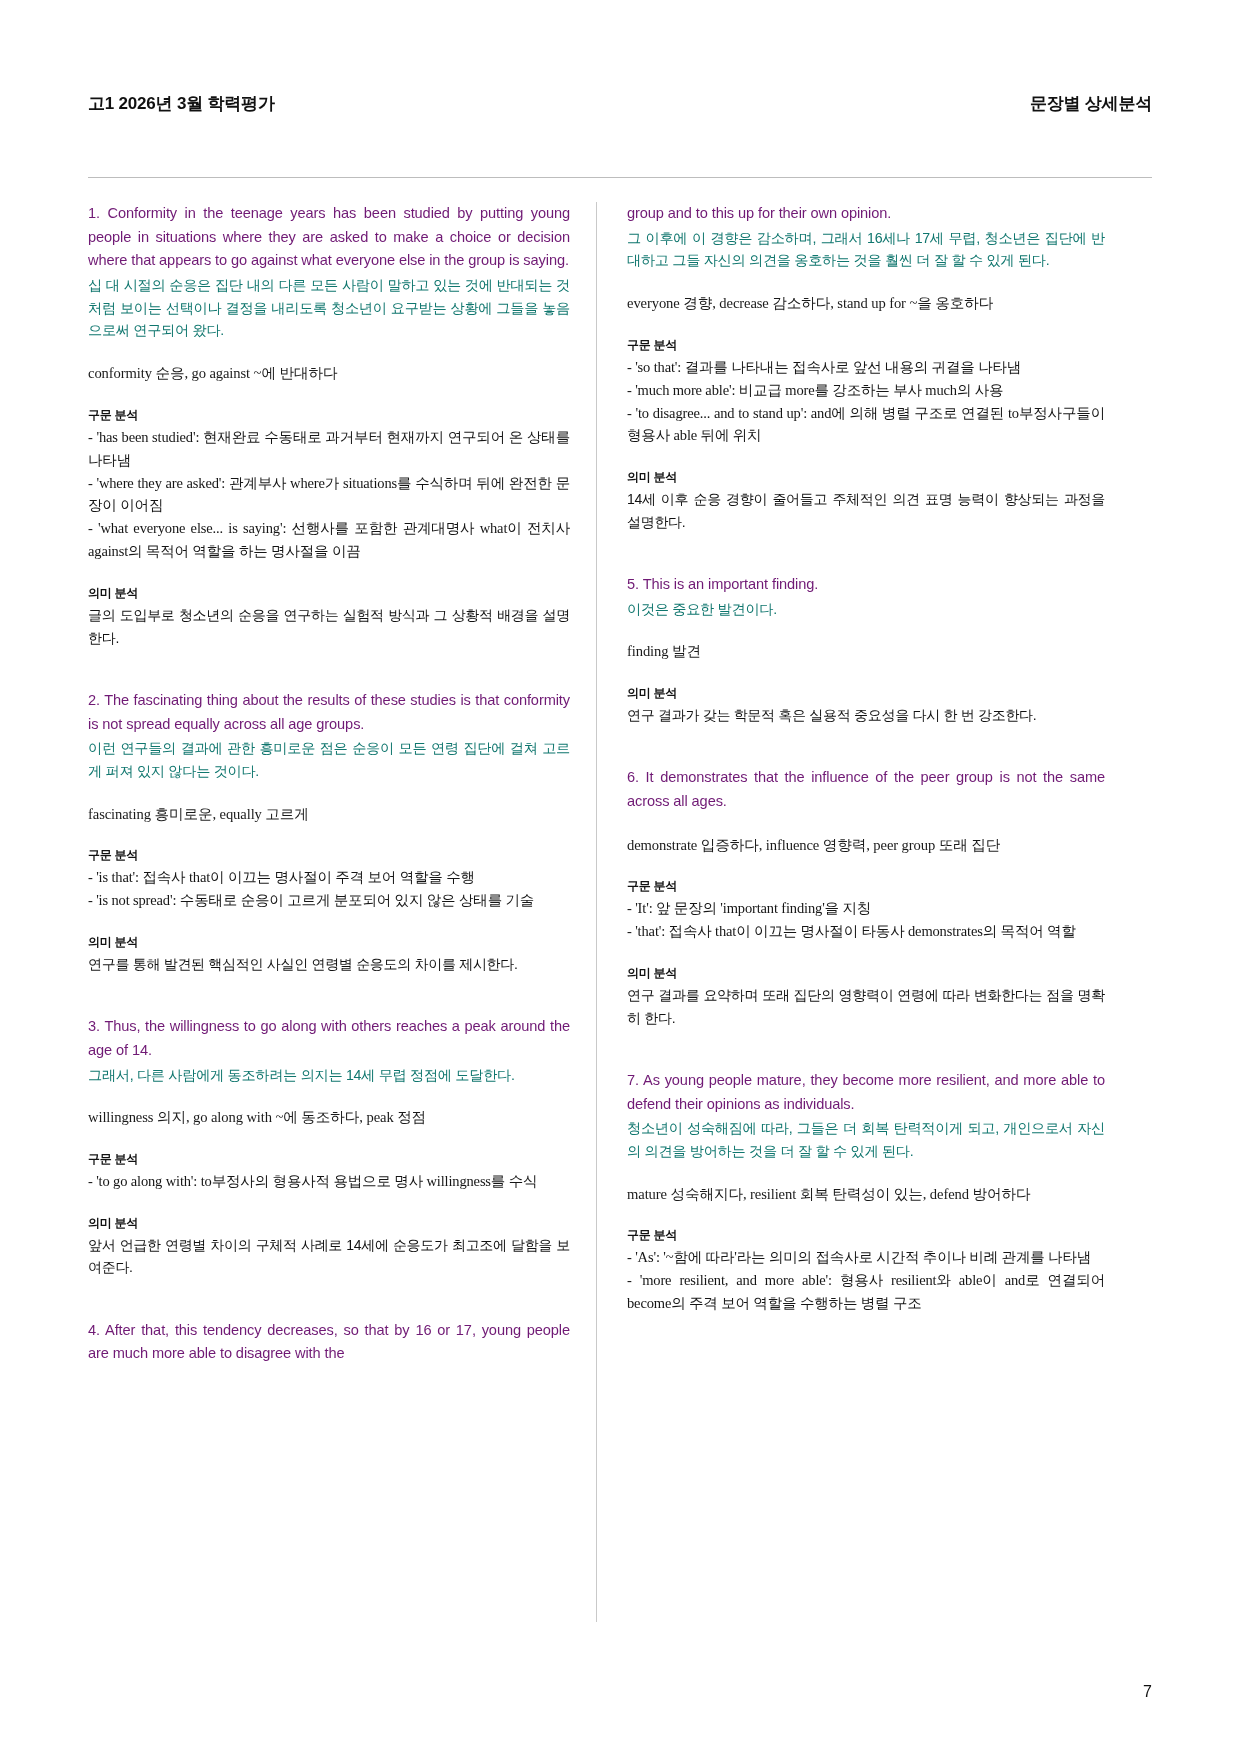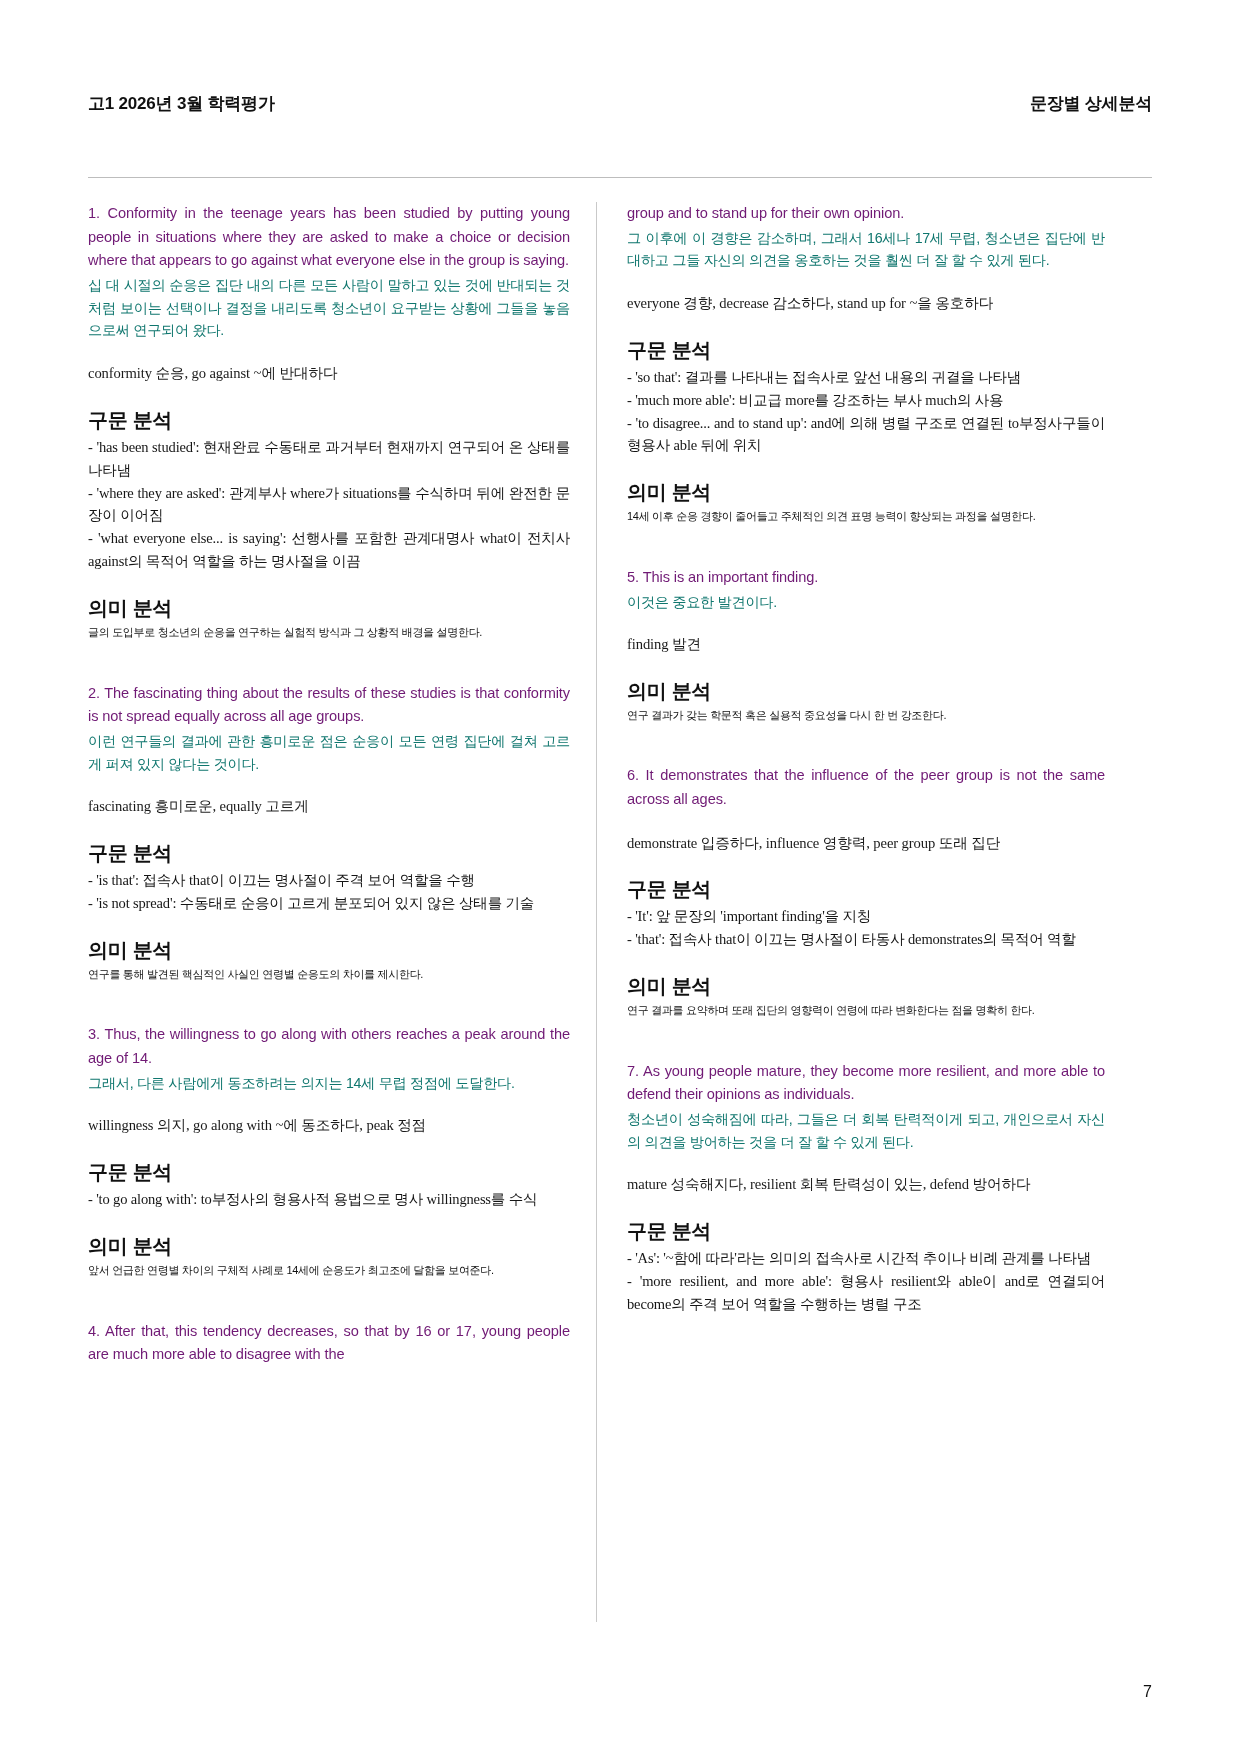--- a/index.html
+++ b/index.html
@@ -71,37 +71,37 @@
   .vocab {
     font-family: "Liberation Serif", serif;
     font-size: 14.6px;
     line-height: 1.55;
     color: #1a1a1a;
     margin-top: 20px;
     letter-spacing: -0.1px;
   }
   .sec-title {
     font-weight: bold;
-    font-size: 20px;
+    font-size: 12px;
     margin-top: 22px;
     margin-bottom: 2px;
     letter-spacing: -0.3px;
     color: #111;
   }
   .sec-body {
     font-family: "Liberation Serif", serif;
     font-size: 14.5px;
     line-height: 1.58;
     color: #151515;
     letter-spacing: -0.15px;
     text-align: justify;
   }
   .sec-body .line { display: block; }
   .meaning-body {
-    font-size: 11px;
+    font-size: 14px;
     line-height: 1.6;
     letter-spacing: -0.3px;
     text-align: justify;
     color: #111;
     font-family: "Liberation Sans", sans-serif;
   }
   .footer {
     position: absolute;
     right: 88px;
     bottom: 52px;
@@ -168,21 +168,21 @@
         <div class="en">4. After that, this tendency decreases, so that by 16 or 17, young people are much more able to disagree with the</div>
       </div>
 
     </div>
 
     <div class="col-divider"></div>
 
     <div class="col col-right">
 
       <div class="entry">
-        <div class="en cont-top">group and to stand up for their own opinion.</div>
+        <div class="en cont-top">group and to this up for their own opinion.</div>
         <div class="ko">그 이후에 이 경향은 감소하며, 그래서 16세나 17세 무렵, 청소년은 집단에 반대하고 그들 자신의 의견을 옹호하는 것을 훨씬 더 잘 할 수 있게 된다.</div>
         <div class="vocab">everyone 경향, decrease 감소하다, stand up for ~을 옹호하다</div>
         <div class="sec-title">구문 분석</div>
         <div class="sec-body">
           <span class="line">- 'so that': 결과를 나타내는 접속사로 앞선 내용의 귀결을 나타냄</span>
           <span class="line">- 'much more able': 비교급 more를 강조하는 부사 much의 사용</span>
           <span class="line">- 'to disagree... and to stand up': and에 의해 병렬 구조로 연결된 to부정사구들이 형용사 able 뒤에 위치</span>
         </div>
         <div class="sec-title">의미 분석</div>
         <div class="meaning-body">14세 이후 순응 경향이 줄어들고 주체적인 의견 표명 능력이 향상되는 과정을 설명한다.</div>

